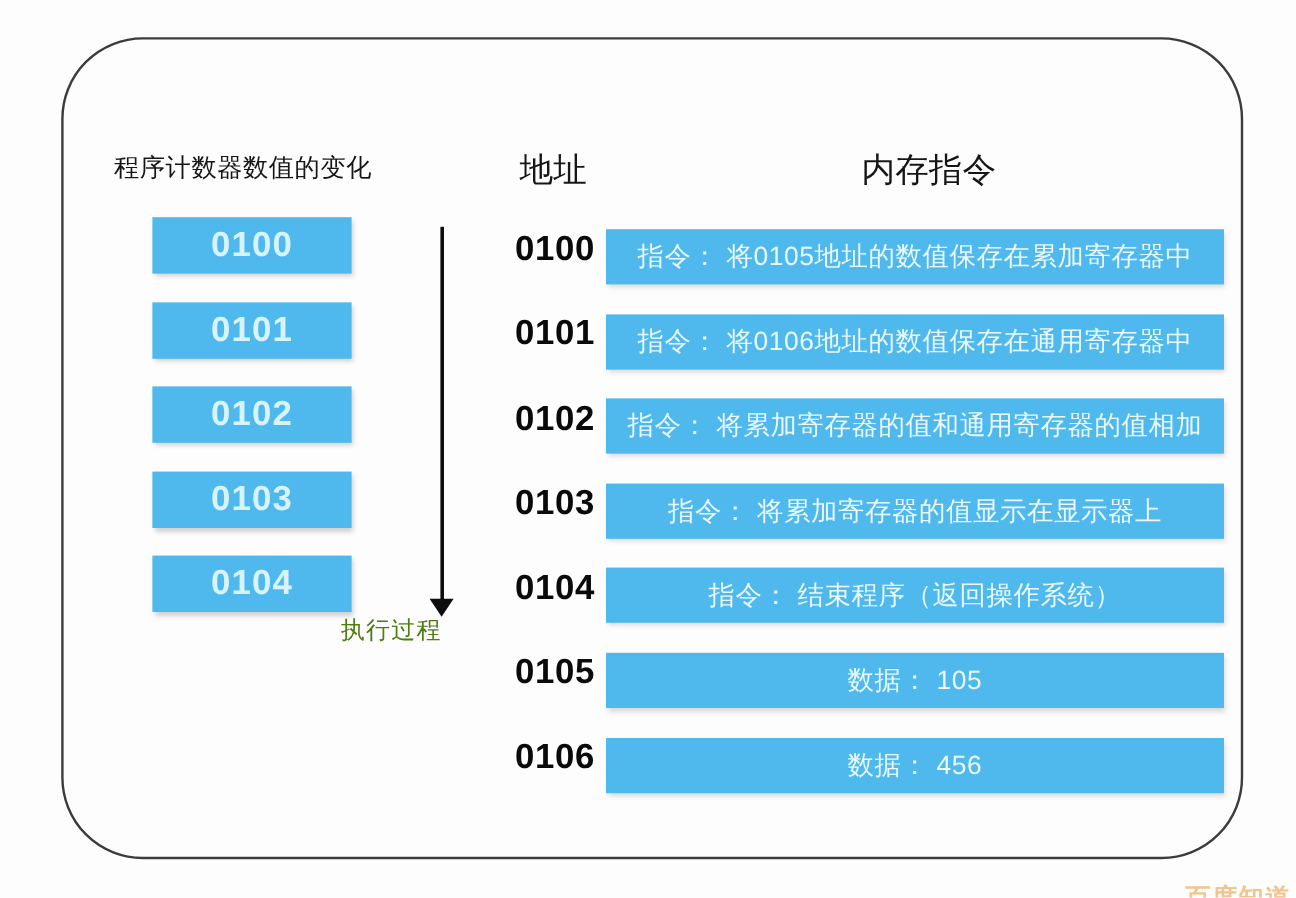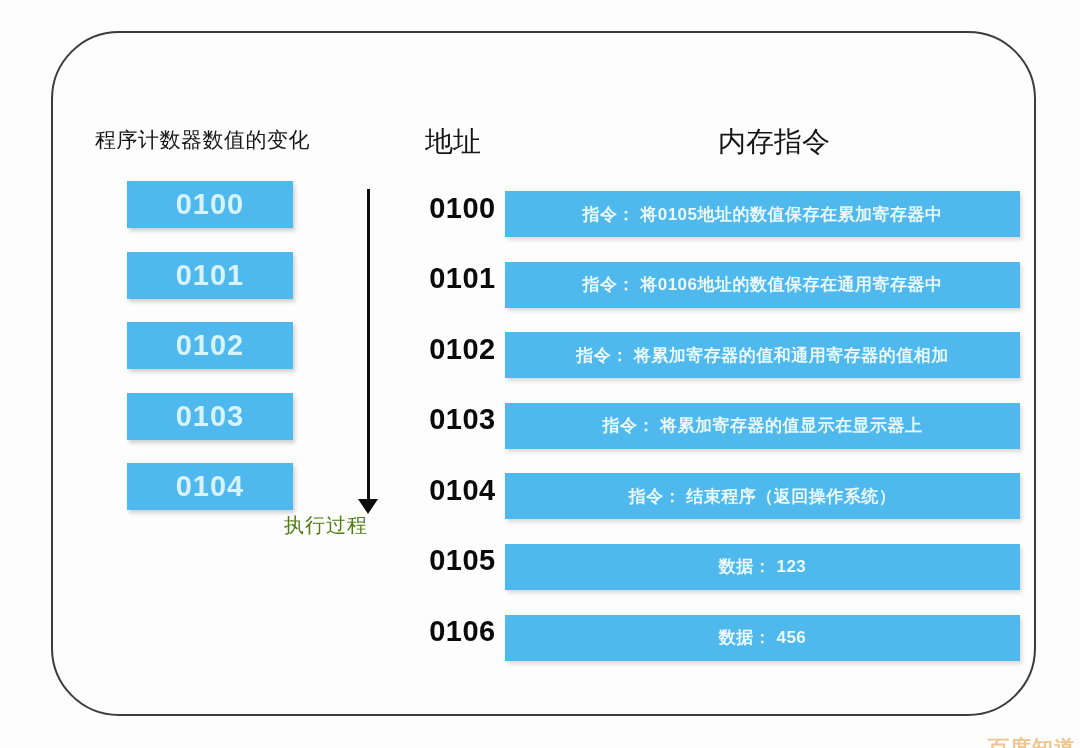--- a/index.html
+++ b/index.html
@@ -21,21 +21,21 @@
   .frame{
     position:absolute;left:51px;top:31px;width:985px;height:685px;
     border:2.5px solid var(--frame);border-radius:68px;
     background:transparent;box-sizing:border-box;
   }
   .pc-title{
     position:absolute;left:95px;top:126px;width:216px;
     font-size:21px;color:var(--ink);letter-spacing:0.5px;white-space:nowrap;
   }
   .addr-header{
-    position:absolute;left:425px;top:123px;width:64px;text-align:left;
+    position:absolute;left:425px;top:123px;width:64px;text-align:right;
     font-size:28px;color:var(--ink);white-space:nowrap;
   }
   .instr-header{
     position:absolute;left:630px;top:123px;width:200px;text-align:right;
     font-size:28px;color:var(--ink);white-space:nowrap;
   }
   .pc-list{
     position:absolute;left:127px;top:181px;width:166px;
     display:flex;flex-direction:column;gap:23.5px;
   }
@@ -63,21 +63,21 @@
     display:flex;flex-direction:column;gap:24.6px;
   }
   .mem-row{display:flex;align-items:center;height:46px;}
   .mem-addr{
     width:85px;text-align:center;flex:0 0 85px;
     font-size:29px;font-weight:bold;color:#0a0a0a;letter-spacing:0.5px;
   }
   .mem-cell{
     flex:1;height:46px;background:var(--blue);
     display:flex;align-items:center;justify-content:center;
-    color:var(--cell-text);font-size:17px;font-weight:bold;letter-spacing:0.5px;
+    color:var(--cell-text);font-size:22px;font-weight:normal;letter-spacing:0.5px;
     box-shadow:2px 3px 4px rgba(0,0,0,0.14);white-space:nowrap;margin-top:12px;
   }
   .watermark{
     position:absolute;left:988px;top:718px;
     font-size:21px;font-weight:bold;color:var(--watermark);
     white-space:nowrap;letter-spacing:1px;margin-top:16px;
   }
 </style>
 </head>
 <body>
@@ -119,21 +119,21 @@
       <div class="mem-row">
         <div class="mem-addr">0103</div>
         <div class="mem-cell">指令： 将累加寄存器的值显示在显示器上</div>
       </div>
       <div class="mem-row">
         <div class="mem-addr">0104</div>
         <div class="mem-cell">指令： 结束程序（返回操作系统）</div>
       </div>
       <div class="mem-row">
         <div class="mem-addr">0105</div>
-        <div class="mem-cell">数据： 123</div>
+        <div class="mem-cell">数据： 105</div>
       </div>
       <div class="mem-row">
         <div class="mem-addr">0106</div>
         <div class="mem-cell">数据： 456</div>
       </div>
     </div>
 
   <div class="watermark">百度知道</div>
 </div>
 

